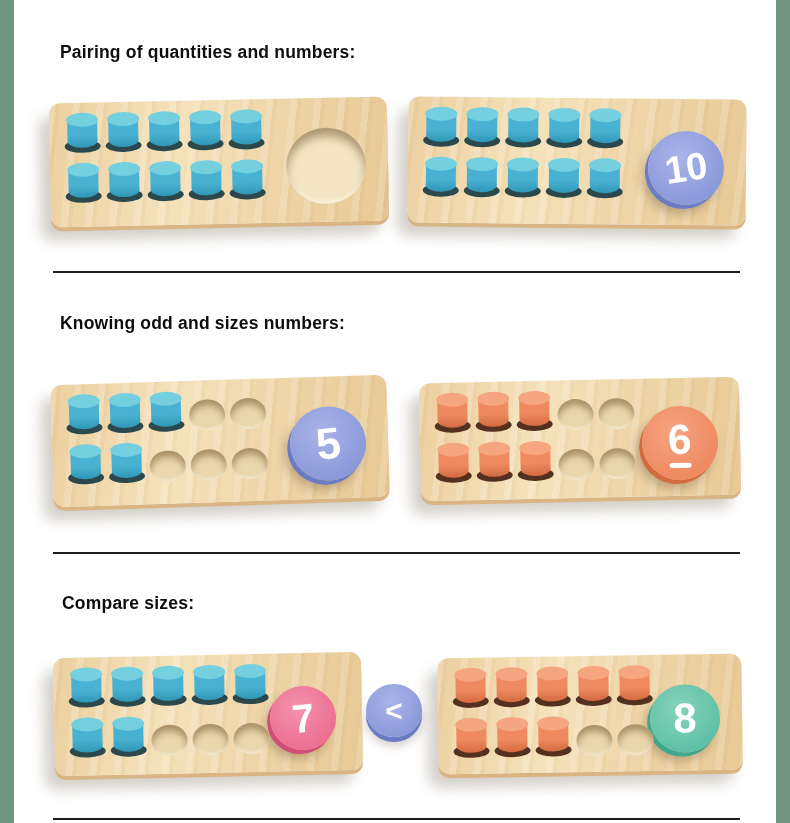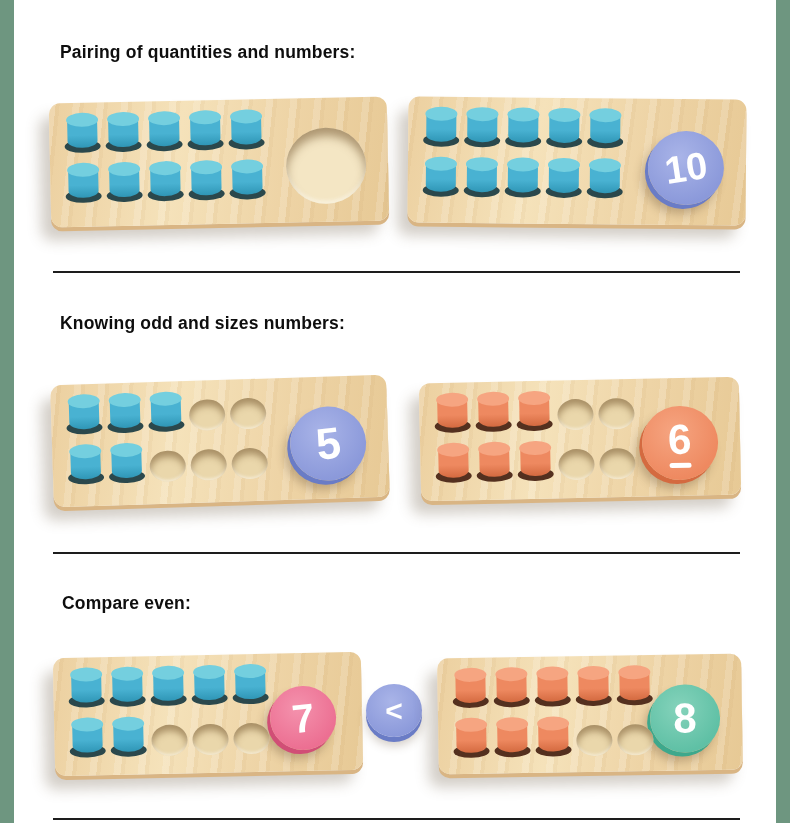--- a/index.html
+++ b/index.html
@@ -328,21 +328,21 @@
         <div class="slot">
           <div class="disc orange-disc">
             <span class="num">6</span>
             <span class="underline"></span>
           </div>
         </div>
       </div>
   </div>
   <div class="divider" id="div-1"></div>
 
-  <div class="sec-title" id="title-2">Compare even:</div>
+  <div class="sec-title" id="title-2">Compare sizes:</div>
   <div class="board teal" id="b-2-0">
     <div class="board-inner">
         <div class="pegs">
           <div class="peg-row">
             <div class="cell peg">
               <i class="sh"></i>
               <i class="body"></i>
               <i class="cap"></i>
             </div>
             <div class="cell peg">

